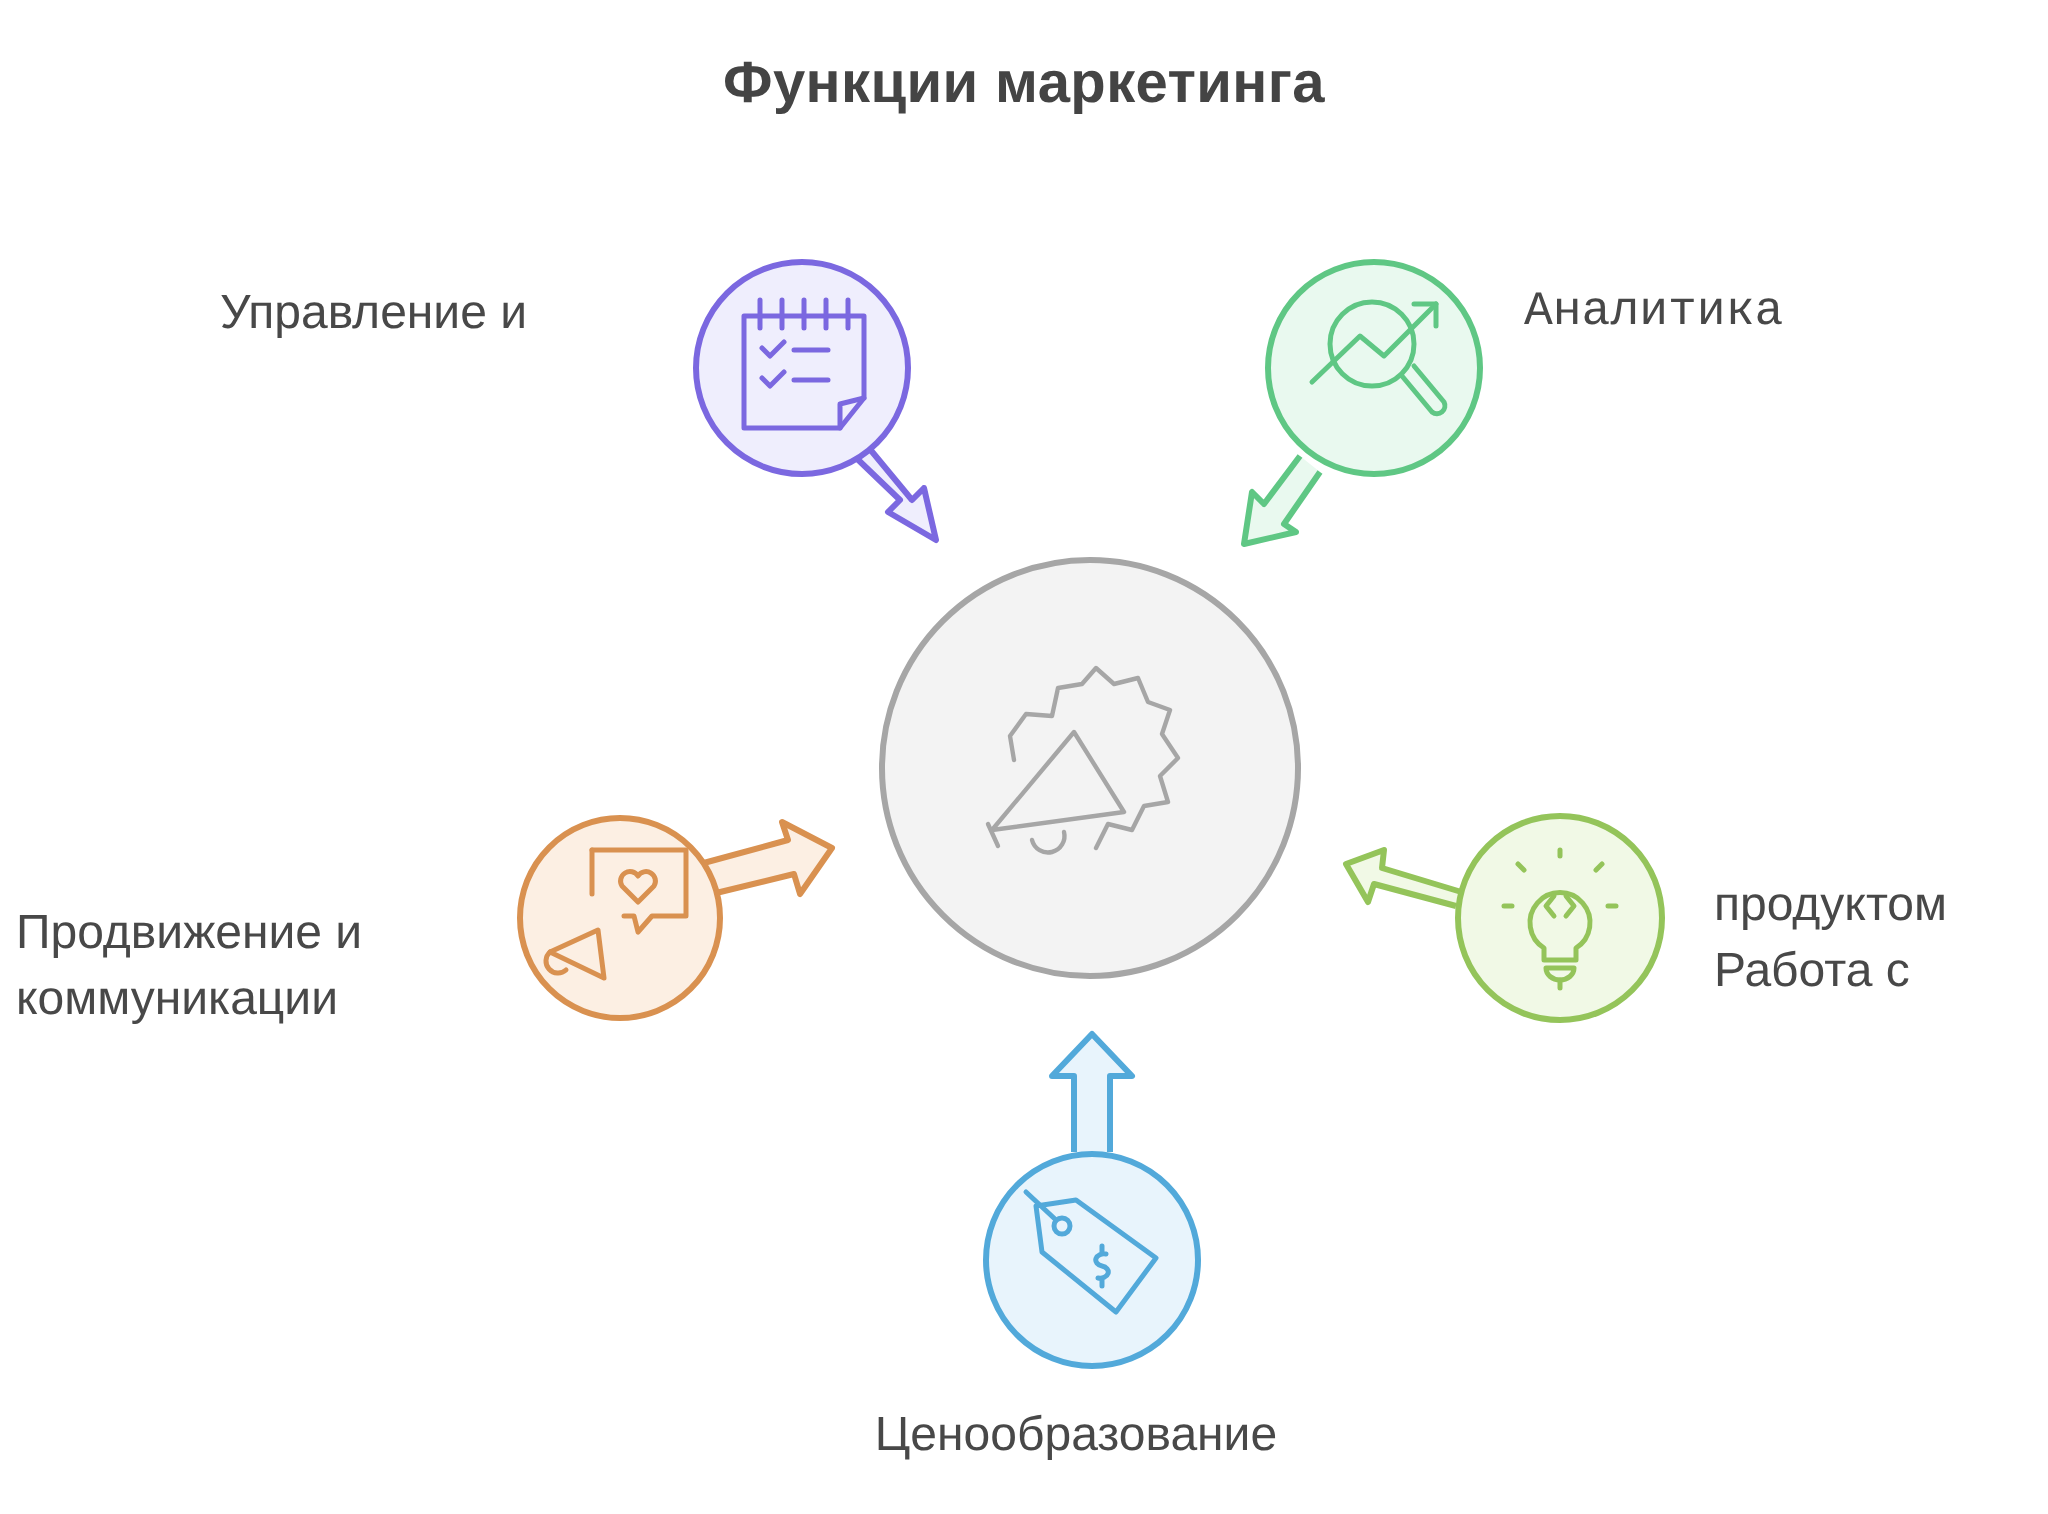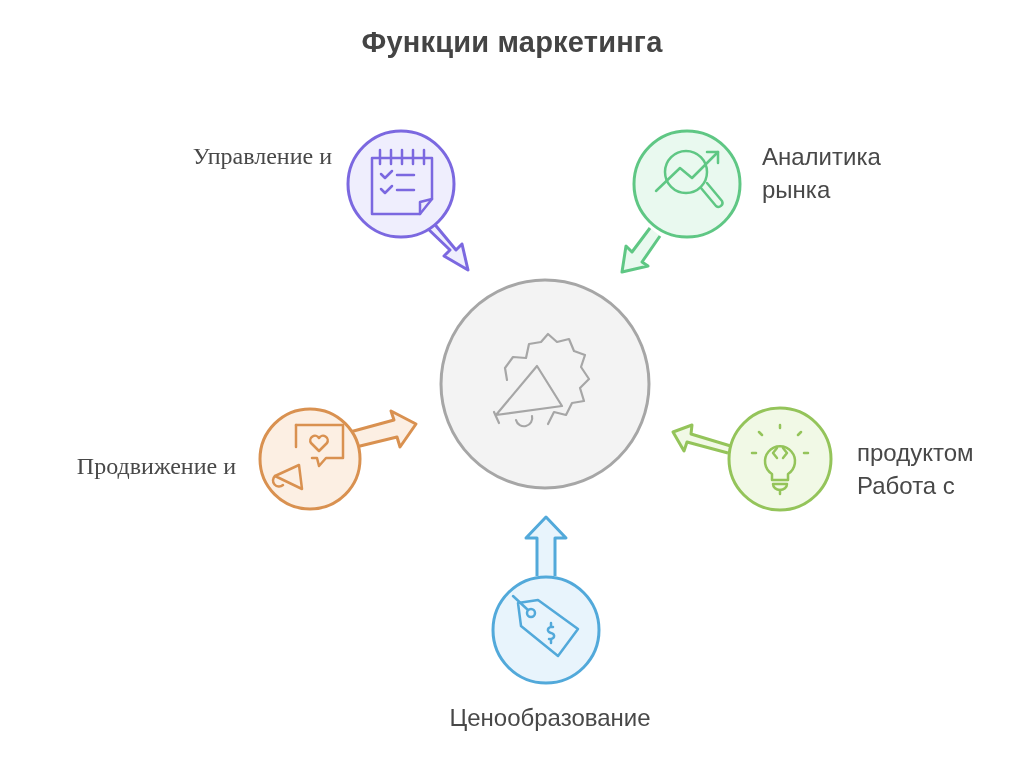--- a/index.html
+++ b/index.html
@@ -2,21 +2,21 @@
 <html><head>
   <meta charset="utf-8">
   <style>
     html, body { margin: 0; padding: 0; background: #ffffff; }
     body { width: 1024px; height: 757px; position: relative; overflow: hidden;
            font-family: "Liberation Sans", "DejaVu Sans", sans-serif; }
     .title { position: absolute; left: 0; width: 1024px; top: 26px; text-align: center;
              font-weight: bold; font-size: 29px; color: #444444; letter-spacing: 0.2px; }
     .lbl { position: absolute; font-size: 24px; color: #484848; line-height: 33px; }
     .lbl span { display: block; }
-    .r { text-align: right; font-family: Liberation Serif, serif; }
+    .r { text-align: left; }
     .l { text-align: left; }
     .c { text-align: center; }
     svg.diagram { position: absolute; left: 0; top: 0; }
   </style>
 </head>
 <body>
 
 <div class="title">Функции маркетинга</div>
 
 <svg class="diagram" width="1024" height="757" viewBox="0 0 1024 757">
@@ -87,29 +87,29 @@
       <path d="M528,610 L513,596"></path>
       <path d="M553,627 a4,3 0 1 0 -2,6 a4,3 0 1 1 -2,6 M551,623 v4 M551,639 v4"></path>
     </g>
   </g>
 </svg>
 
 <div class="lbl r" style="left:110px; top:140px; width:222px;">
   <span>Управление и</span>
 </div>
 
-<div class="lbl l" style="left:762px; top:140px; width:200px;">
+<div class="lbl l" style="left:762px; top:140px; width:200px;font-family:Liberation Mono, monospace;">
   <span>Аналитика</span>
-  <span>рынка</span>
 </div>
 
 <div class="lbl r" style="left:8px; top:436px; width:228px;margin-top:14px;">
   <span>Продвижение и</span>
+  <span>коммуникации</span>
 </div>
 
 <div class="lbl l" style="left:857px; top:436px; width:160px;">
   <span>продуктом</span>
   <span>Работа с</span>
 </div>
 
-<div class="lbl c" style="left:400px; top:701px; width:300px;">
+<div class="lbl c" style="left:388px; top:701px; width:300px;">
   <span>Ценообразование</span>
 </div>
 
 </body></html>

